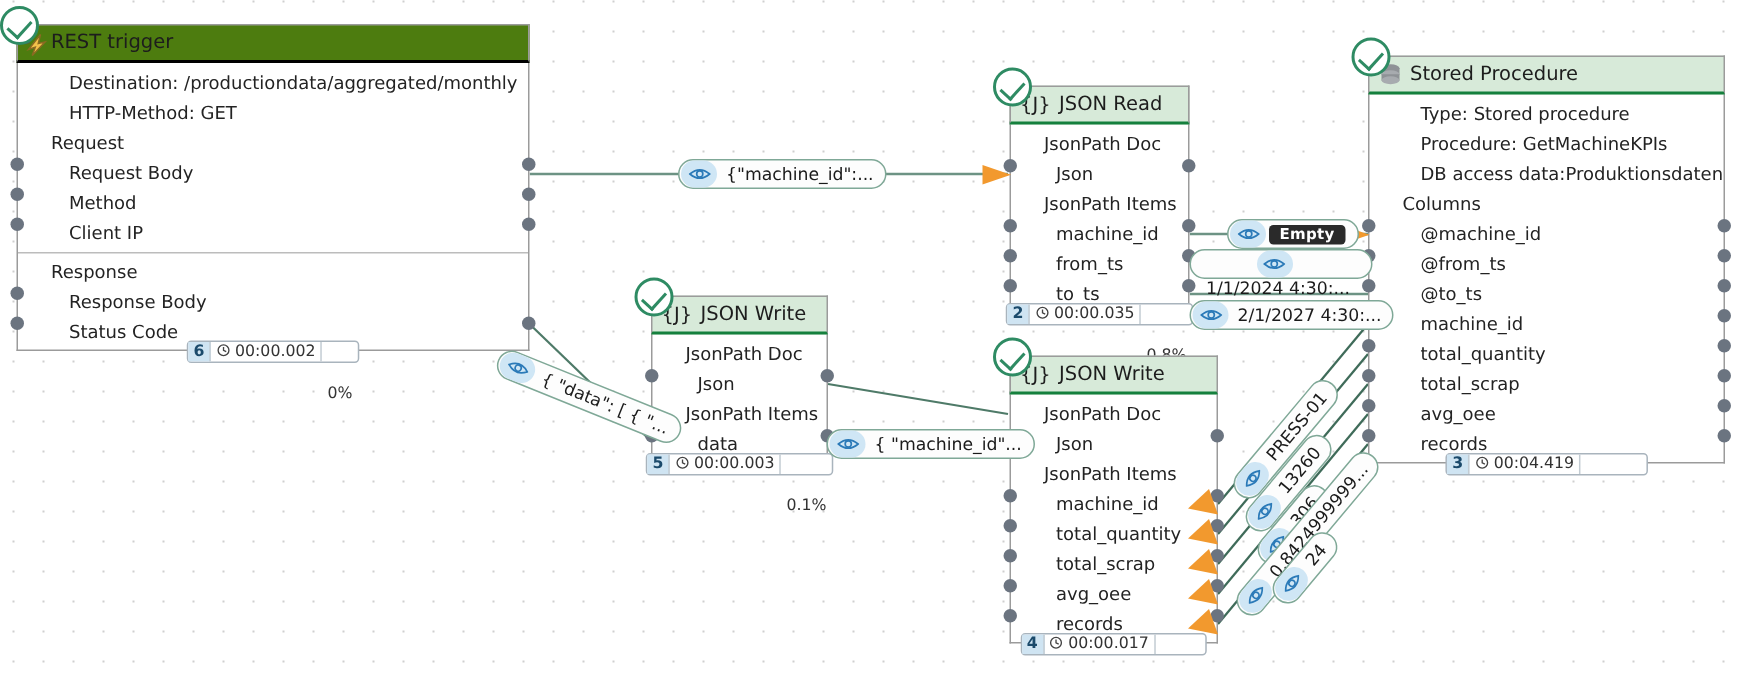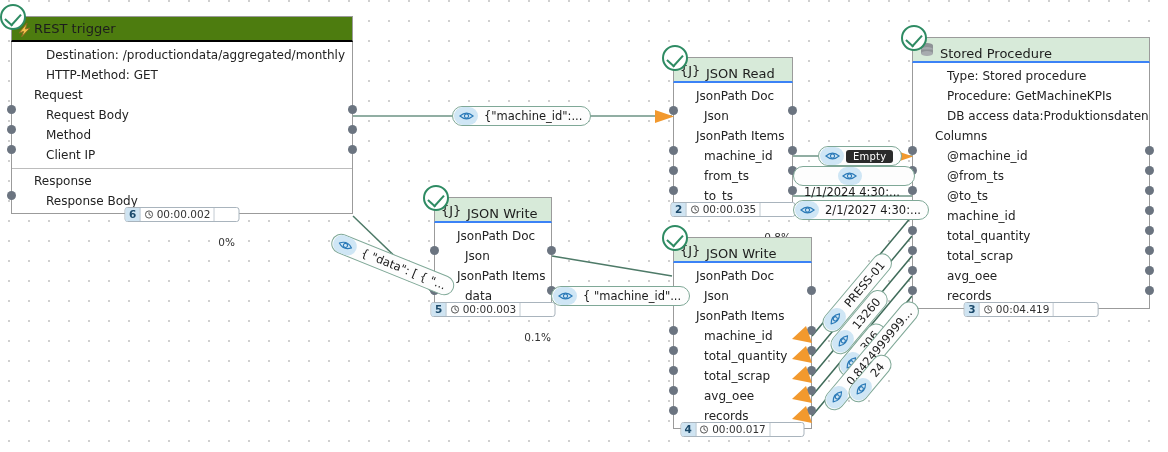--- a/index.html
+++ b/index.html
@@ -31,21 +31,21 @@
     display: flex; align-items: center;
     padding-left: 22px;
     font-size: 13px;
     color: #1d1d1d;
     border: 1px solid #9b9b9b;
     border-bottom: 2px solid #2e8b63;
     margin: -1px -1px 0 -1px;
     position: relative;
   }
   .node-header.orange { background: #4d7c0f; border-bottom: 2px solid #000000; }
-  .node-header.green  { background: #d7ead9; border-bottom: 2px solid #3b82f6; align-items: flex-end; }
+  .node-header.green  { background: #d7ead9; border-bottom: 2px solid #15803d; }
 
   .node-body { padding: 3px 0 2px 0; }
   .row {
     position: relative;
     height: 20px;
     line-height: 20px;
     font-size: 12px;
     color: #232323;
     padding-left: 22px;
     white-space: nowrap;
@@ -144,21 +144,21 @@
     background: #cfe6f5;
     border-radius: 9px;
     display: flex; align-items: center; justify-content: center;
     flex: none;
   }
   .pill .ptxt { padding-left: 4px; }
   .pill .ptxt.empty {
     background: #2a2a2a; color: #fff;
     border-radius: 3px;
     padding: 1px 7px;
-    font-size: 10px; font-weight: normal;
+    font-size: 10px; font-weight: bold;
     letter-spacing: .2px;
   }
   .pill.rot { transform-origin: left center; }
 </style>
 </head>
 <body>
 
 <div id="canvas">
 
   <svg class="wires">
@@ -210,20 +210,25 @@
       <div class="row indent">
         <span class="dot l"></span>
         <span class="dot r"></span>
         <span>Client IP</span>
       </div>
       <div class="divider"></div>
       <div class="row">Response</div>
       <div class="row indent">
         <span class="dot l"></span>
         <span>Response Body</span>
+      </div>
+      <div class="row indent">
+        <span class="dot l"></span>
+        <span class="dot r"></span>
+        <span>Status Code</span>
       </div>
     </div>
     <div class="stats">
       <span class="idx">6</span>
       <span class="dur">
         <svg width="9" height="9" viewBox="0 0 10 10" style="vertical-align:-1px">
           <circle cx="5" cy="5" r="4" fill="none" stroke="#444" stroke-width="1"></circle>
           <path d="M5 2.5 L5 5 L7 6" stroke="#444" stroke-width="1" fill="none"></path>
         </svg>
         <span>00:00.002</span>

